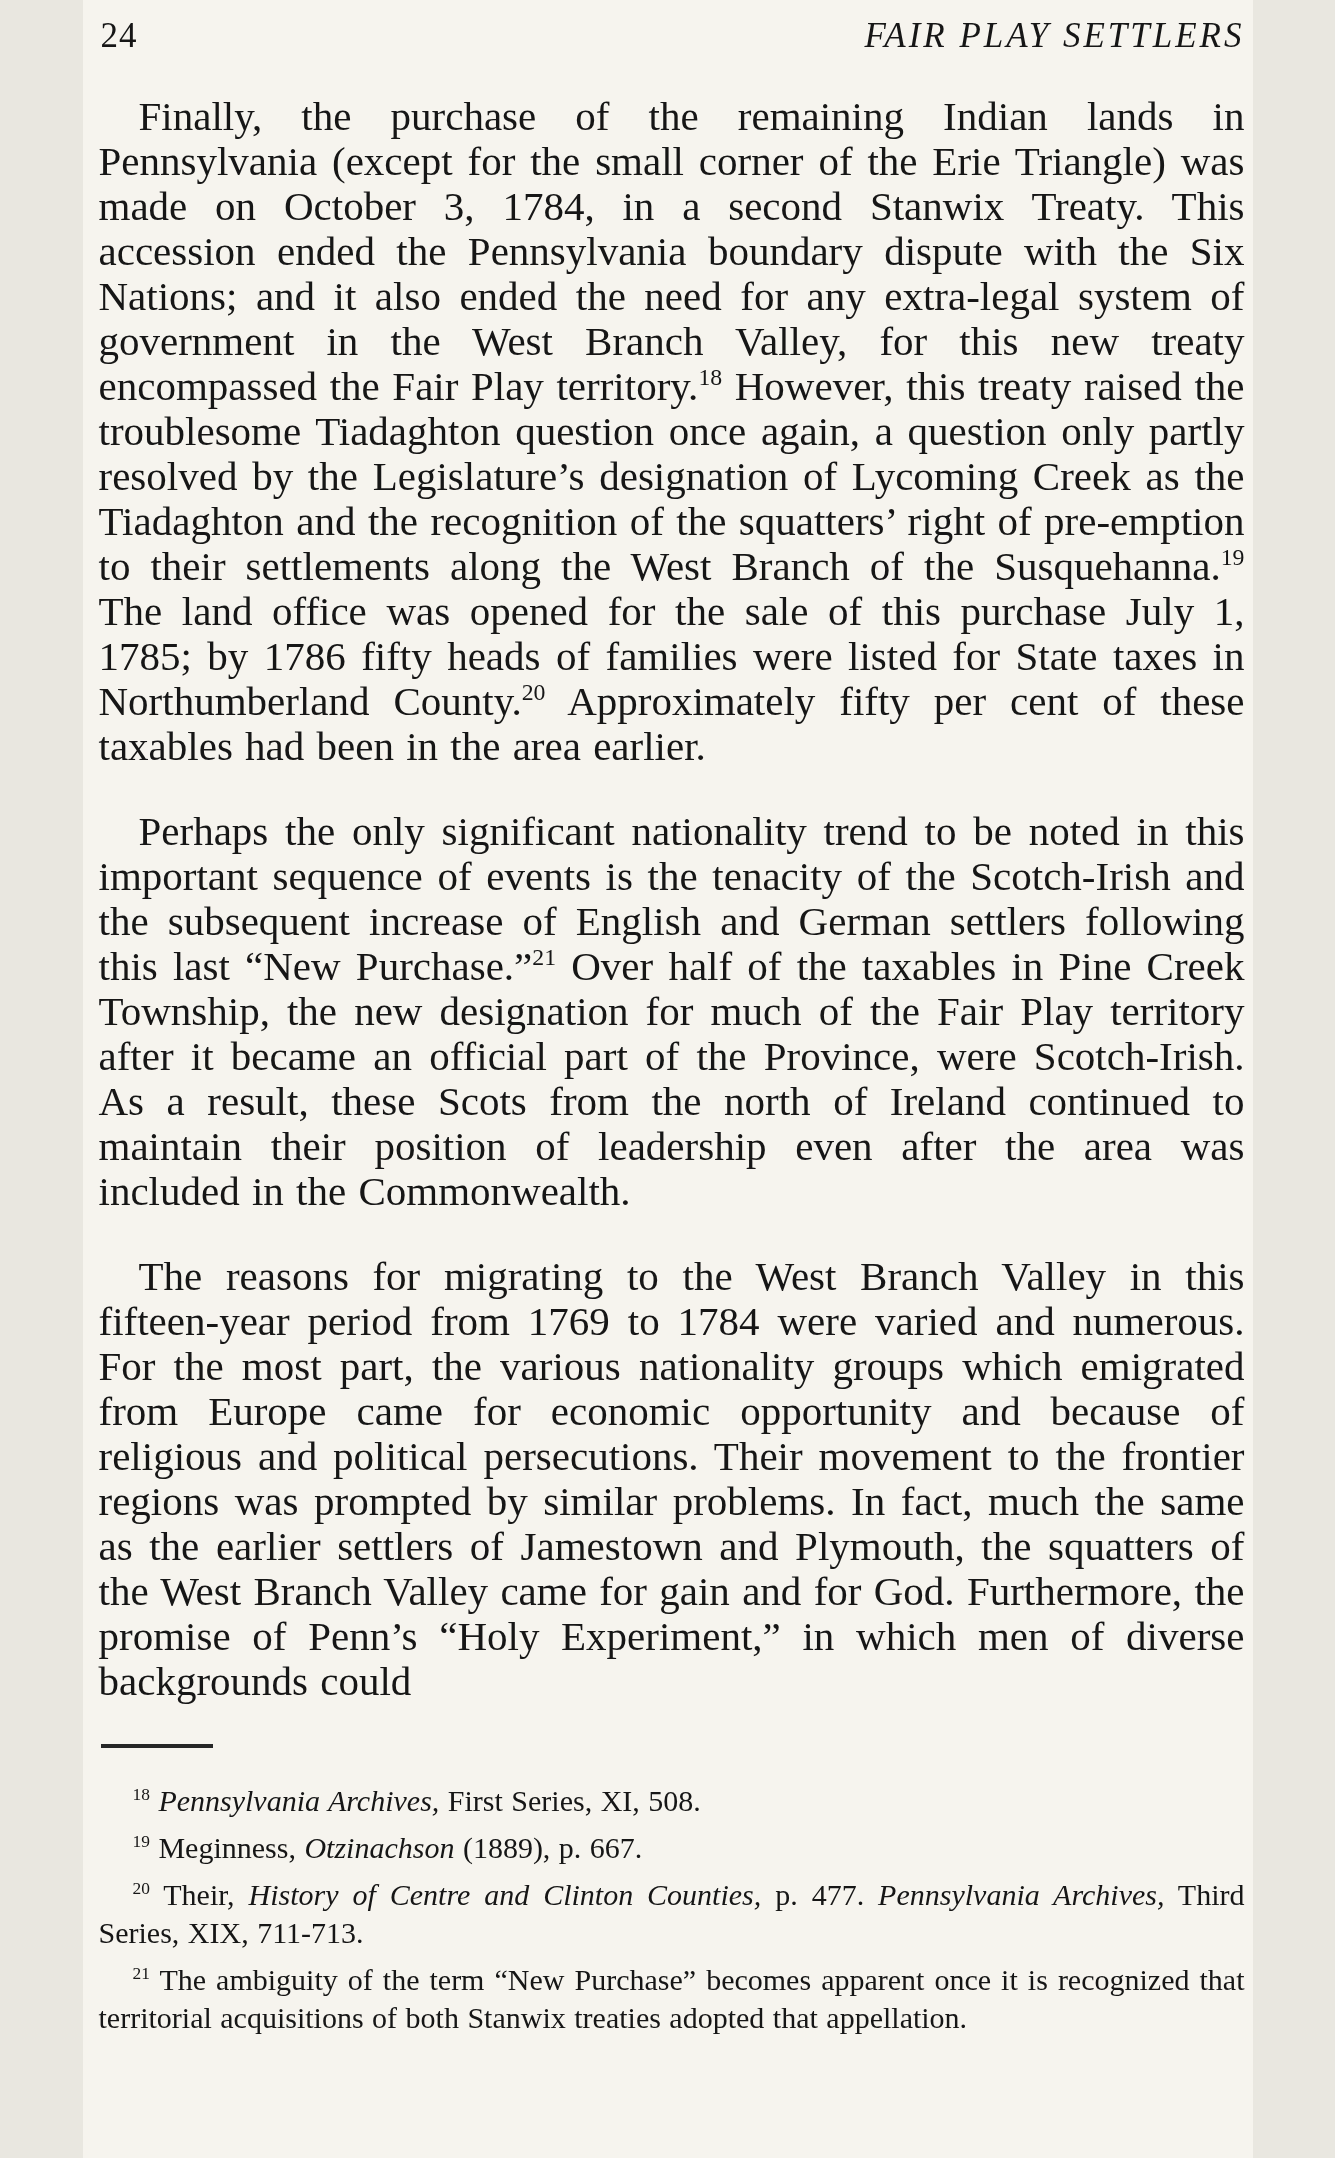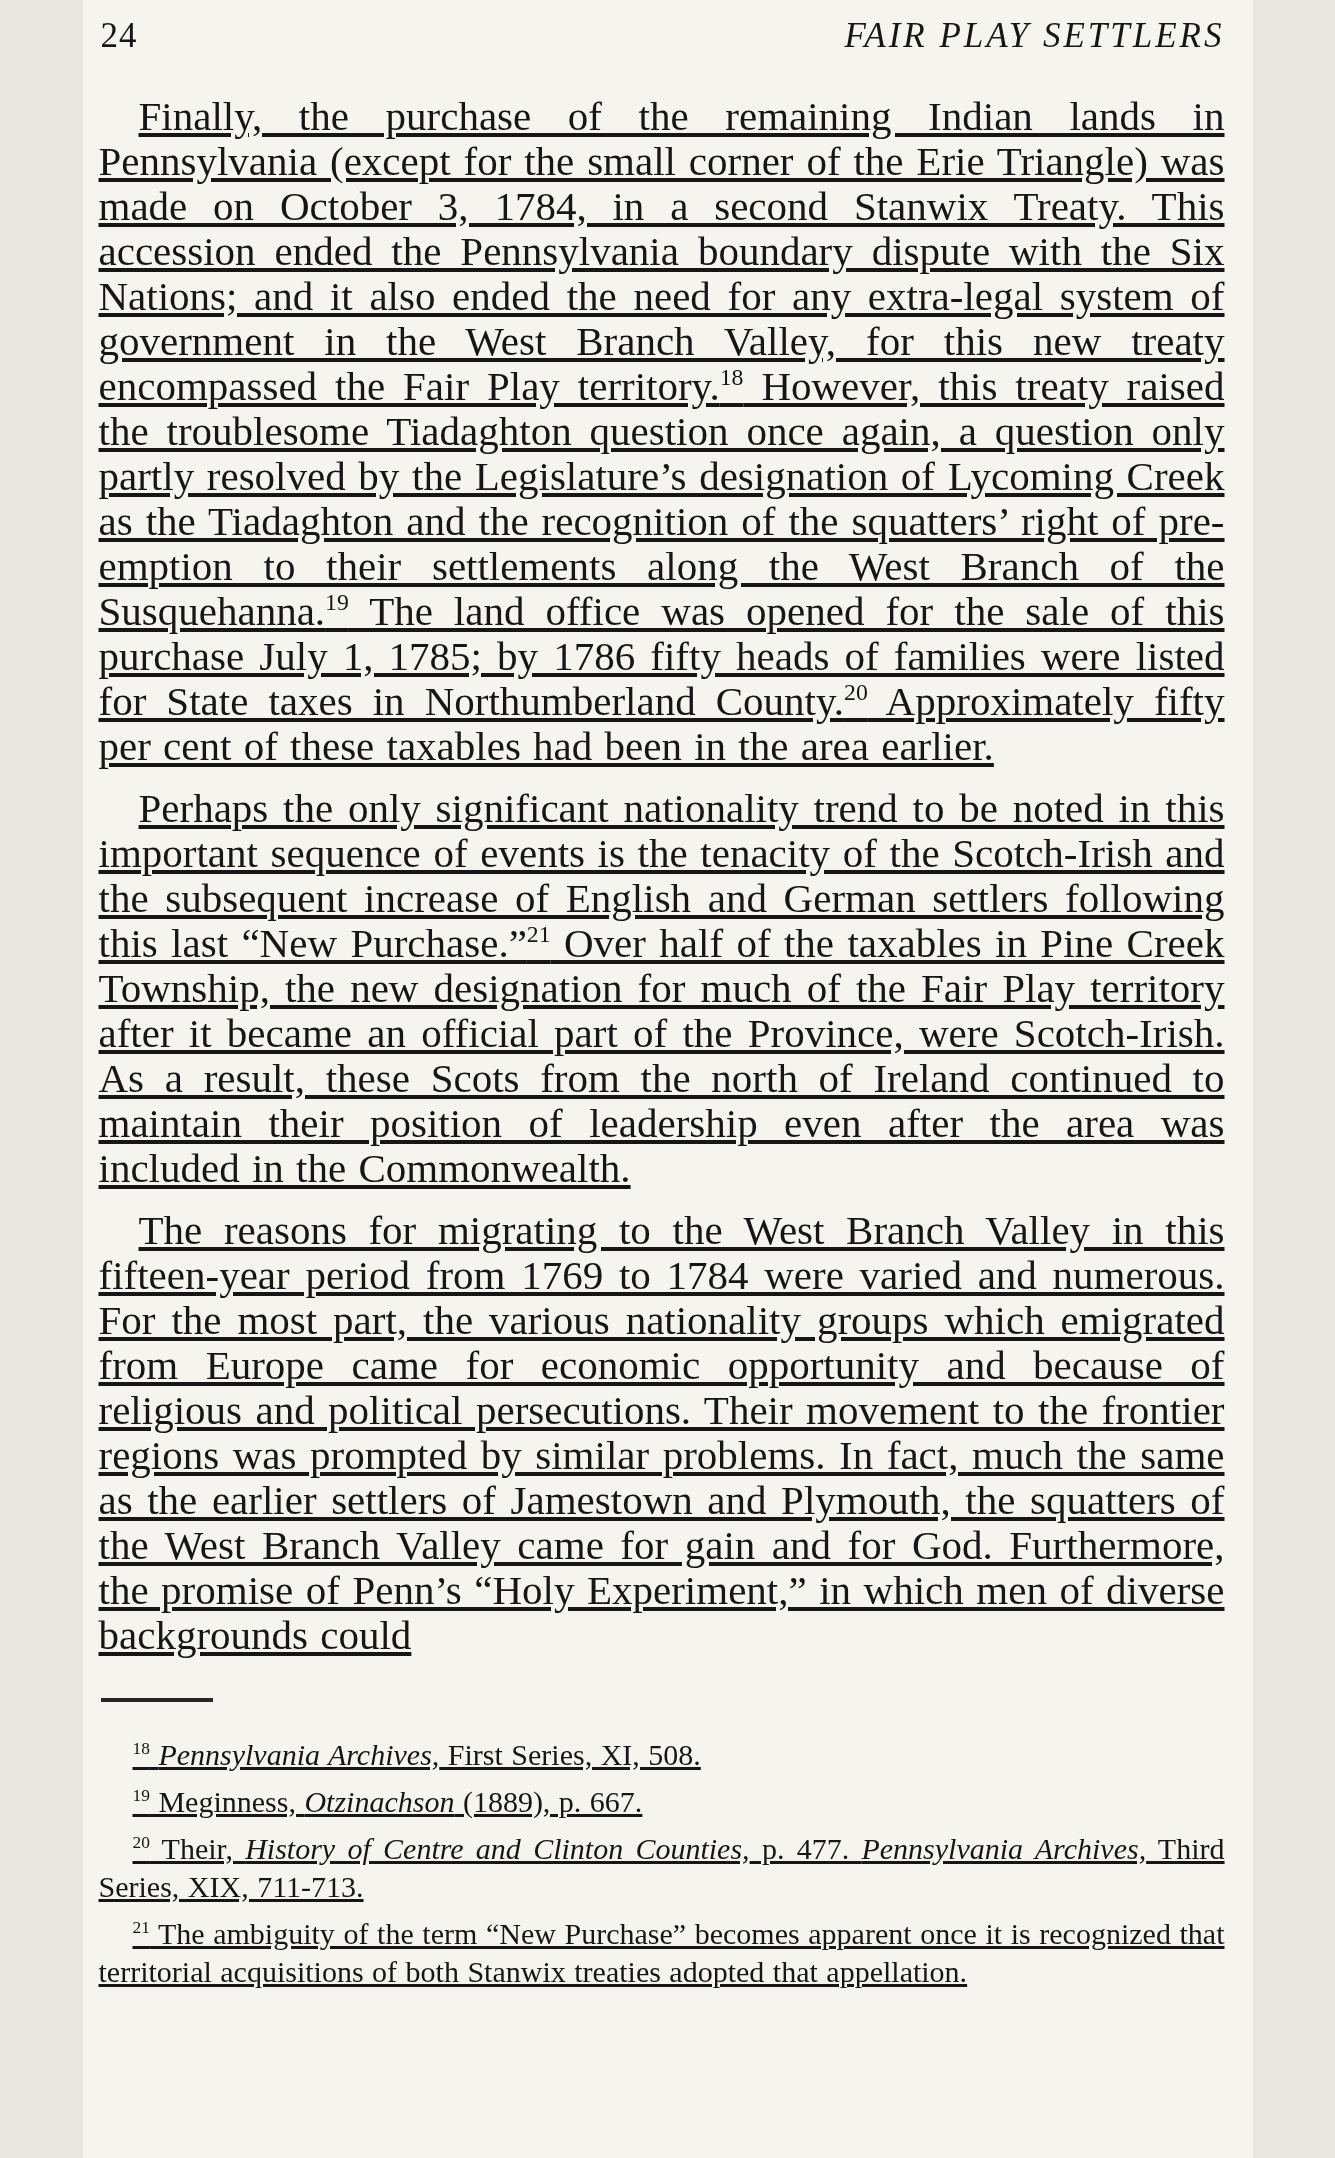--- a/index.html
+++ b/index.html
@@ -9,23 +9,22 @@
   }
   .page {
     position: relative;
     width: 1170px;
     min-height: 2158px;
     margin: 0 auto;
     background: #f6f4ee;
     color: #161616;
     font-family: "Liberation Serif", "DejaVu Serif", serif;
     box-sizing: border-box;
-    padding: 16px 28px 10px 16px;
+    padding: 16px 8px 10px 16px;
     overflow: hidden;
-    text-decoration: underline;
   }
   .page-header {
     position: relative;
     height: 52px;
     margin-bottom: 26px;
   }
   .page-number {
     position: absolute;
     left: 2px;
     top: 0;
@@ -45,21 +44,21 @@
   .page-body p.body-para {
     margin: 0;
     padding: 0;
     font-size: 41px;
     line-height: 45px;
     text-align: justify;
     text-indent: 40px;
     word-spacing: 2px;
   }
   .page-body p.body-para + p.body-para {
-    margin-top: 17px;
+    margin-top: 40px;
   }
   sup.fnref {
     font-size: 0.58em;
     line-height: 0;
     vertical-align: super;
   }
   .footnote-rule {
     width: 112px;
     border: 0;
     border-top: 4px solid #262626;

